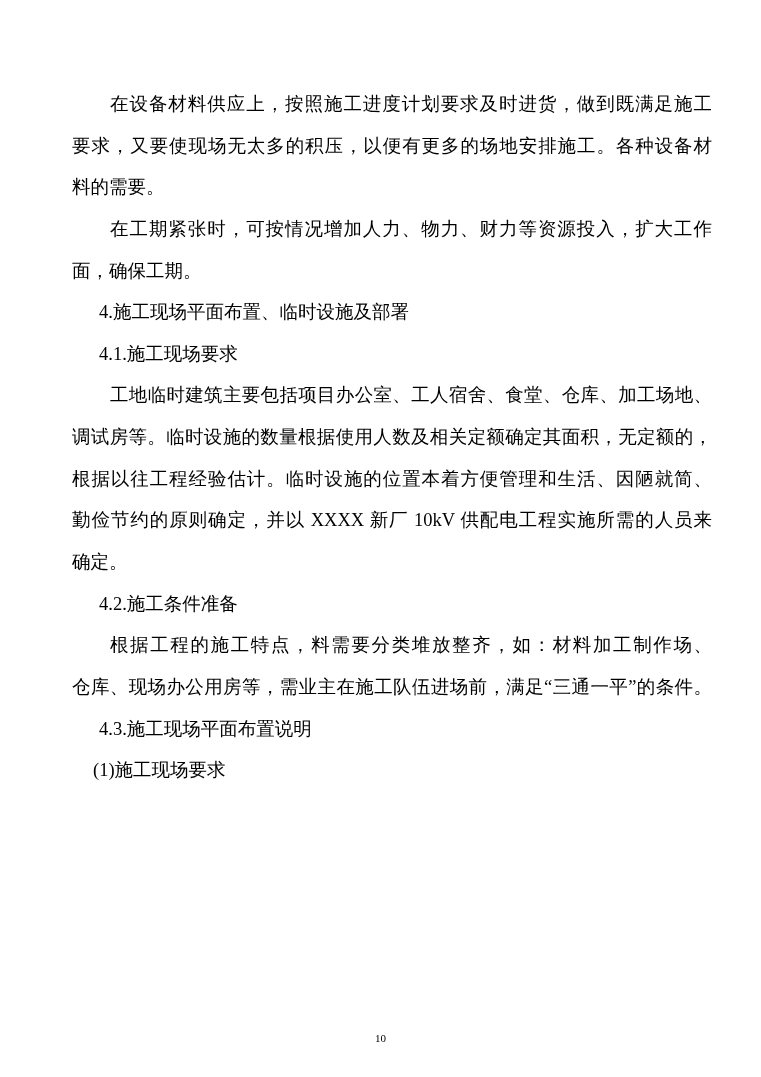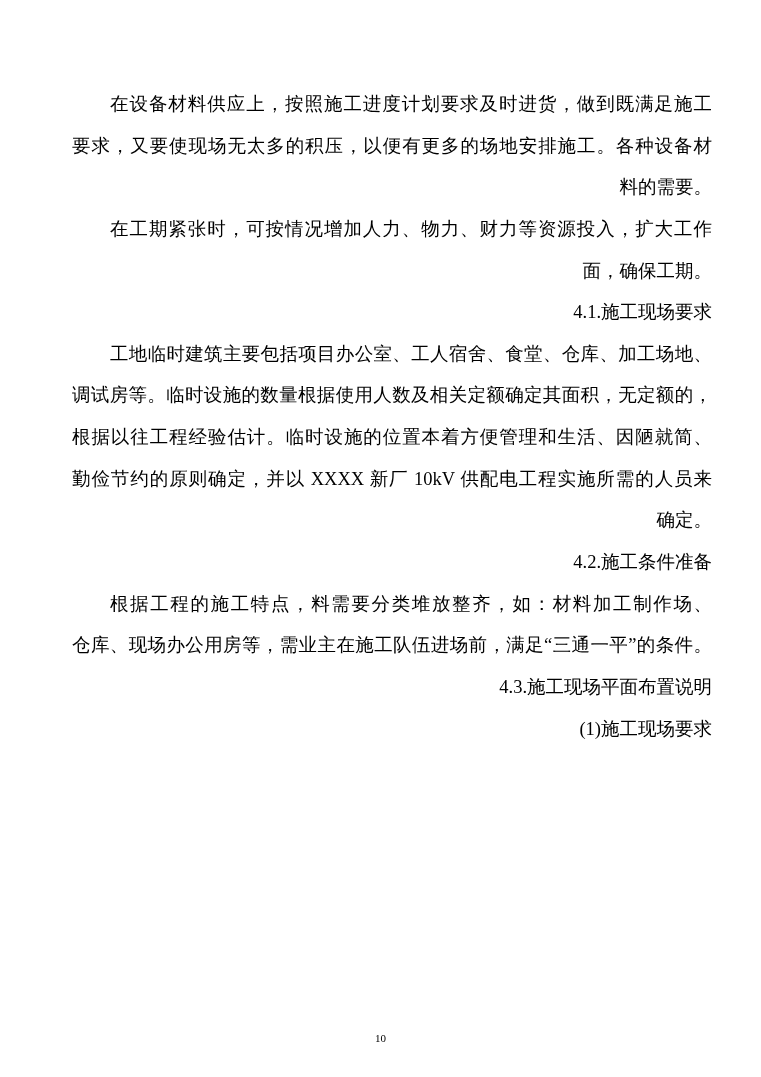--- a/index.html
+++ b/index.html
@@ -23,21 +23,21 @@
     width: 640px;
     font-size: 18.5px;
   }
   .para { margin: 0; padding: 0; }
   .line {
     height: 41.65px;
     line-height: 41.65px;
     overflow: hidden;
     white-space: normal;
     letter-spacing: 0;
-    text-align: right;
+    text-align: left;
   }
   .line.fill {
     text-align: justify;
     text-align-last: justify;
     text-justify: inter-character;
   }
   .indent-body    { padding-left: 38px; }
   .indent-heading { padding-left: 27px; }
   .indent-item    { padding-left: 21px; }
   .footer {
@@ -58,20 +58,23 @@
       <div class="para">
         <div class="line fill indent-body">在设备材料供应上，按照施工进度计划要求及时进货，做到既满足施工</div>
         <div class="line fill">要求，又要使现场无太多的积压，以便有更多的场地安排施工。各种设备材</div>
         <div class="line">料的需要。</div>
       </div>
       <div class="para">
         <div class="line fill indent-body">在工期紧张时，可按情况增加人力、物力、财力等资源投入，扩大工作</div>
         <div class="line">面，确保工期。</div>
       </div>
       <div class="para">
+        <div class="line indent-heading">4.施工现场平面布置、临时设施及部署</div>
+      </div>
+      <div class="para">
         <div class="line indent-heading">4.1.施工现场要求</div>
       </div>
       <div class="para">
         <div class="line fill indent-body">工地临时建筑主要包括项目办公室、工人宿舍、食堂、仓库、加工场地、</div>
         <div class="line fill">调试房等。临时设施的数量根据使用人数及相关定额确定其面积，无定额的，</div>
         <div class="line fill">根据以往工程经验估计。临时设施的位置本着方便管理和生活、因陋就简、</div>
         <div class="line fill">勤俭节约的原则确定，并以 XXXX 新厂 10kV 供配电工程实施所需的人员来</div>
         <div class="line">确定。</div>
       </div>
       <div class="para">

